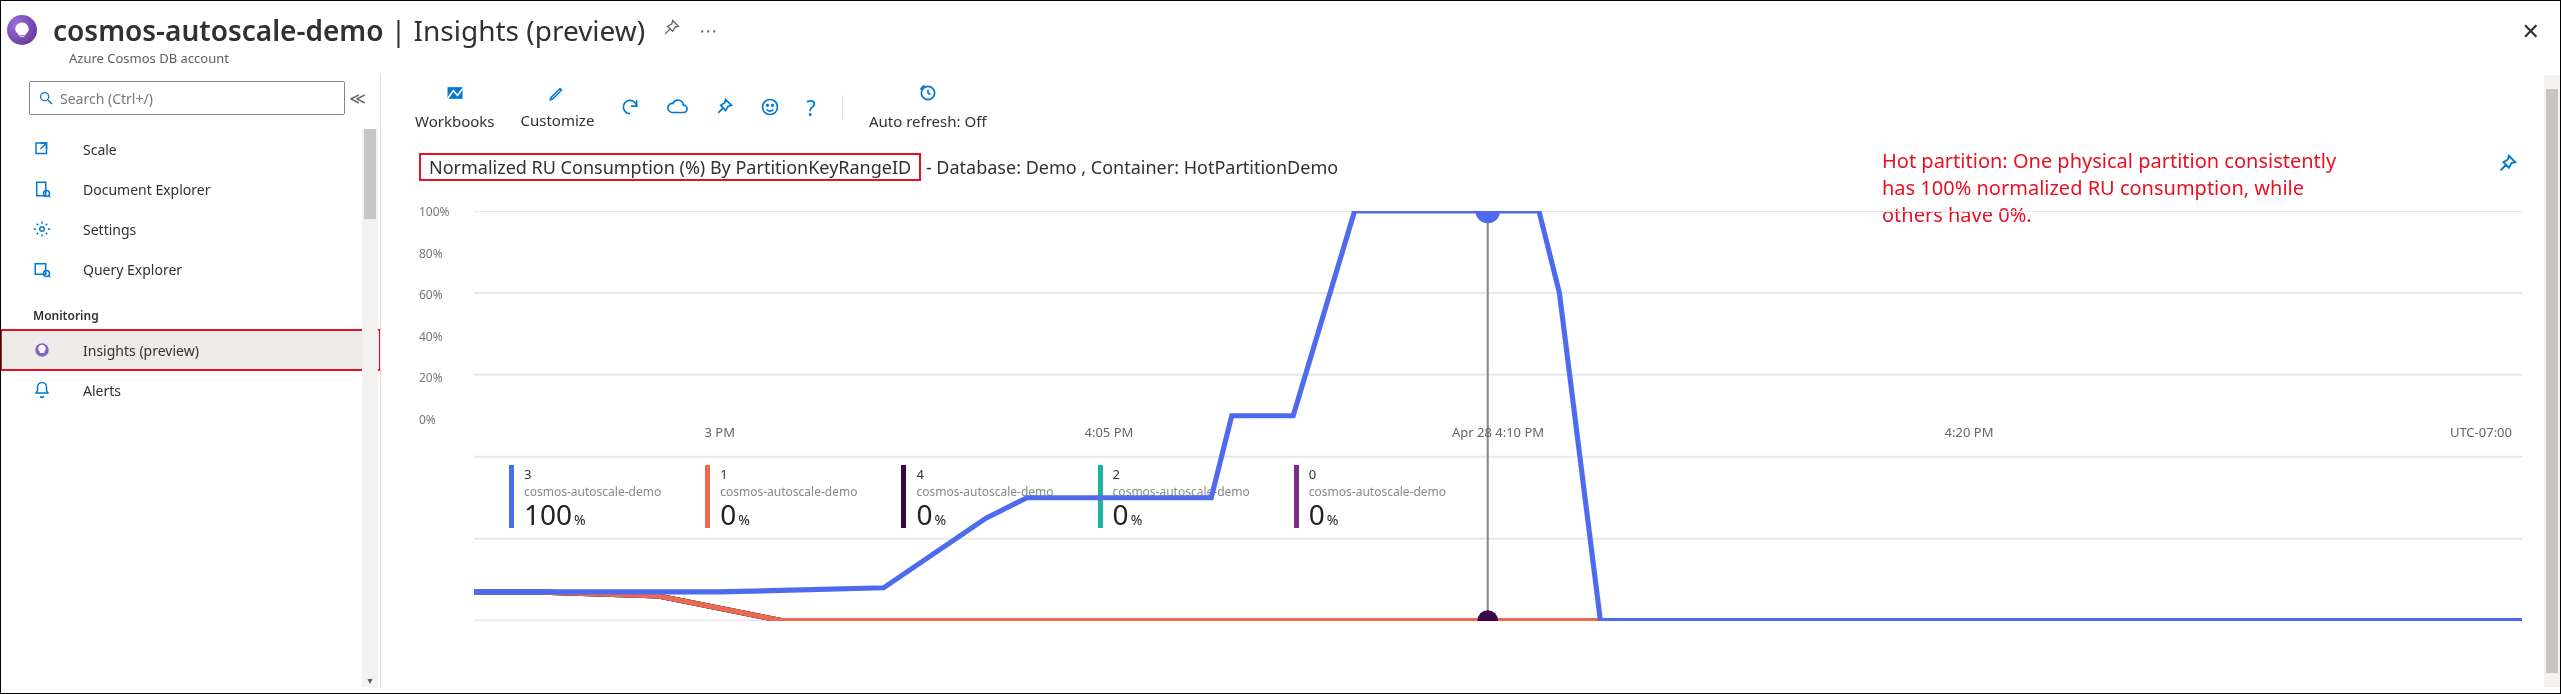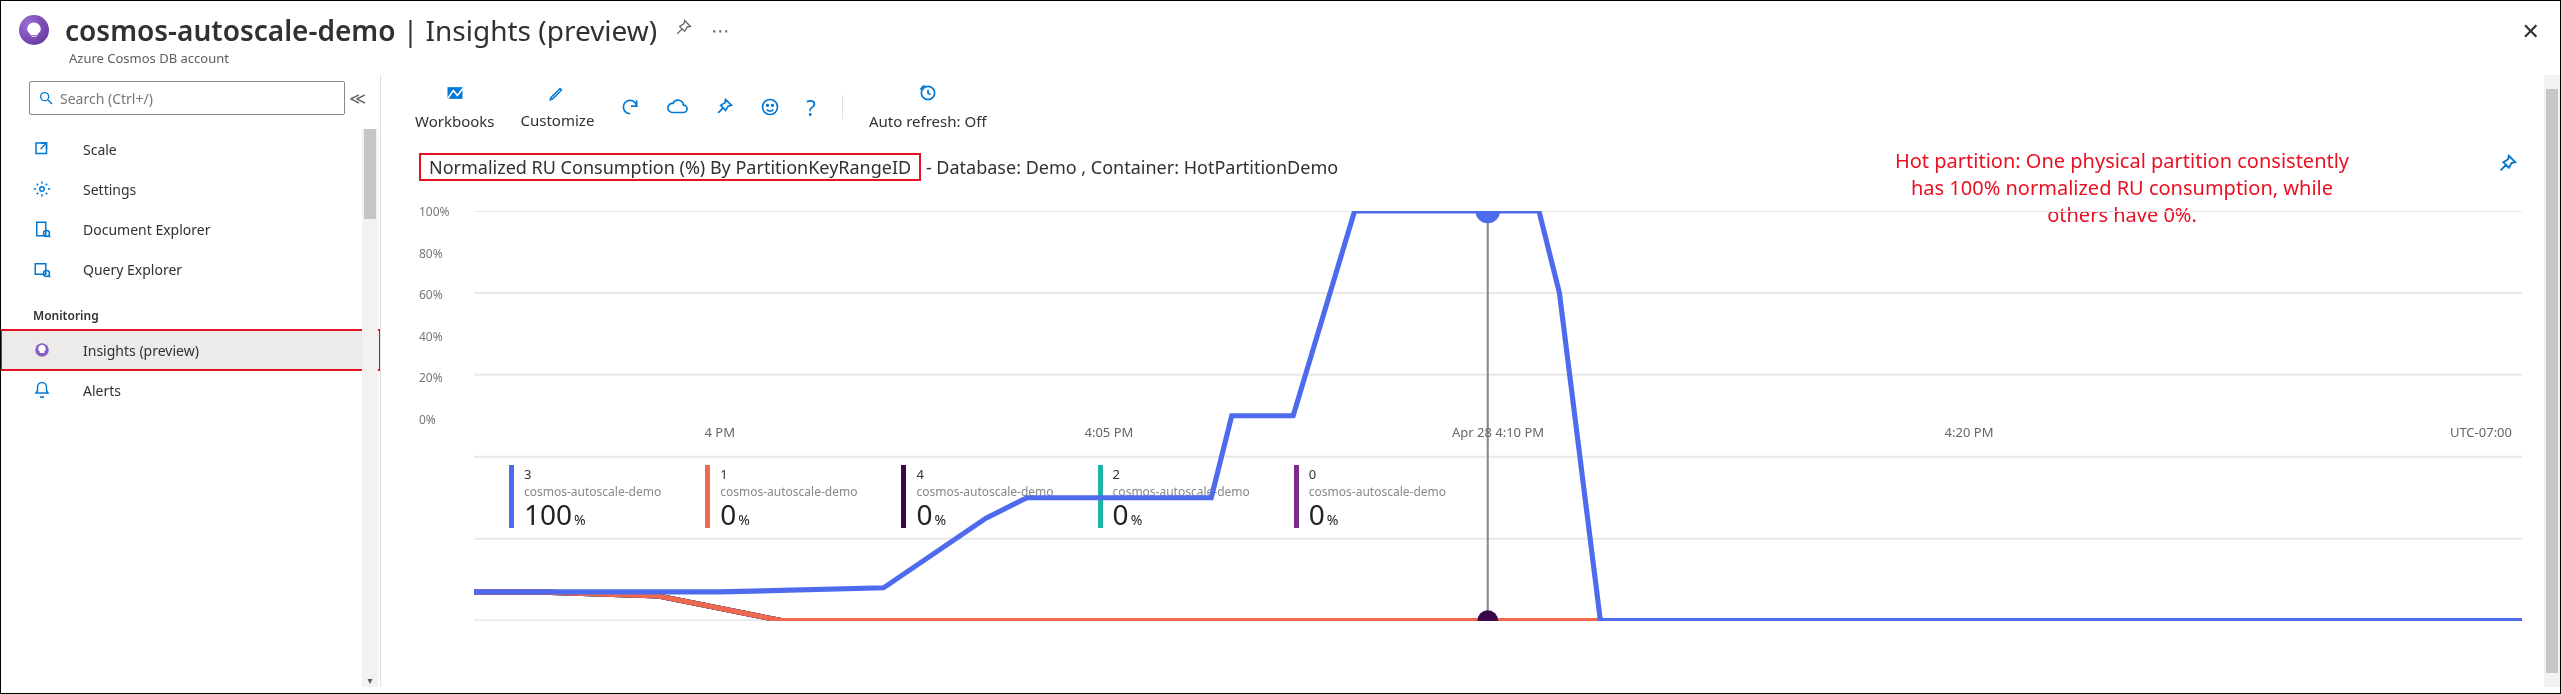--- a/index.html
+++ b/index.html
@@ -6,21 +6,21 @@
     --blue:#0078d4;
     --text:#323130;
     --muted:#605e5c;
     --border:#e1dfdd;
     --bg:#ffffff;
     --red-annotation:#e81123;
   }
   html,body{margin:0;padding:0;font-family:"Segoe UI",system-ui,sans-serif;font-size:14px;color:var(--text);background:var(--bg);}
   body{width:2561px;height:694px;overflow:hidden;box-sizing:border-box;border:1px solid #000;}
   
-  .header{display:flex;align-items:center;padding:10px 20px 4px 18px;gap:16px;}
+  .header{display:flex;align-items:center;padding:10px 20px 4px 6px;gap:16px;}
   .header-icon{width:30px;height:30px;border-radius:50%;background:radial-gradient(circle at 30% 30%,#9b6dd7,#5c2d91);display:flex;align-items:center;justify-content:center;color:#fff;font-size:16px;}
   .header-title{font-size:28px;font-weight:600;}
   .header-title .sub{font-weight:400;}
   .header-subtitle{font-size:13px;color:var(--muted);margin-left:68px;margin-top:-4px;margin-bottom:8px;}
   .header-actions{display:flex;gap:18px;color:#605e5c;font-size:18px;}
   .spacer{flex:1;}
   .close-x{font-size:22px;color:#323130;cursor:pointer;}
   
   .body{display:flex;height:calc(100% - 80px);}
   .sidebar{width:380px;flex:none;border-right:1px solid var(--border);display:flex;flex-direction:column;padding-top:6px;box-sizing:border-box;position:relative;}
@@ -43,21 +43,21 @@
   .main-scrollbar .thumb{position:absolute;left:2px;right:2px;top:14px;bottom:14px;background:#c8c6c4;}
   .toolbar{display:flex;align-items:center;gap:26px;padding:8px 24px 12px 34px;font-size:15px;color:var(--text);}
   .tb-item{display:flex;align-items:center;gap:8px;cursor:pointer;color:var(--text);flex-direction:column;}
   .tb-icon{color:var(--blue);font-size:18px;display:inline-flex;}
   .tb-sep{width:1px;height:24px;background:var(--border);}
   
   .card{margin:10px 38px 0 38px;position:relative;}
   .card-title{font-size:18px;color:#323130;}
   .card-title .boxed{border:2px solid #e81123;padding:0 8px;display:inline-block;}
   .pin{position:absolute;right:4px;top:0;color:var(--blue);font-size:20px;cursor:pointer;}
-  .annotation{position:absolute;right:160px;top:-6px;color:var(--red-annotation);font-size:20px;line-height:1.35;width:480px;text-align:center;}
+  .annotation{position:absolute;right:160px;top:-6px;color:var(--red-annotation);font-size:20px;line-height:1.35;width:480px;}
   .chart-wrap{position:relative;margin-top:30px;height:240px;}
   .chart{position:absolute;left:55px;right:0;top:0;bottom:32px;}
   .ytick{position:absolute;left:0;font-size:12px;color:#777;transform:translateY(-50%);}
   .xaxis{position:absolute;left:55px;right:0;bottom:0;height:32px;font-size:13px;color:#666;}
   .xlabel{position:absolute;top:4px;transform:translateX(-50%);} 
   .utc{position:absolute;right:10px;top:4px;}
   .legend{display:flex;gap:44px;margin:14px 0 0 90px;}
   .lg-item{display:flex;gap:10px;}
   .lg-bar{width:5px;align-self:stretch;}
   .lg-text .l1{font-size:13px;color:#333;}
@@ -114,35 +114,35 @@
                 <rect x="4" y="4" width="14" height="14"></rect>
                 <path d="M10 4h8v8"></path>
                 <path d="M18 4l-8 8"></path>
               </svg>
             </span>
             <span>Scale</span>
           </div>
           <div class="side-item">
             <span class="si-icon">
               <svg width="18" height="18" viewBox="0 0 24 24" fill="none" stroke="#0078d4" stroke-width="2">
-                <circle cx="12" cy="12" r="3"></circle>
-                <path d="M12 2v3M12 19v3M4 12H1M23 12h-3M5 5l2 2M17 17l2 2M19 5l-2 2M7 17l-2 2"></path>
-              </svg>
-            </span>
-            <span>Settings</span>
-          </div>
-          <div class="side-item">
-            <span class="si-icon">
-              <svg width="18" height="18" viewBox="0 0 24 24" fill="none" stroke="#0078d4" stroke-width="2">
                 <rect x="5" y="3" width="12" height="18"></rect>
                 <circle cx="18" cy="18" r="4"></circle>
                 <line x1="21" y1="21" x2="23" y2="23"></line>
               </svg>
             </span>
             <span>Document Explorer</span>
+          </div>
+          <div class="side-item">
+            <span class="si-icon">
+              <svg width="18" height="18" viewBox="0 0 24 24" fill="none" stroke="#0078d4" stroke-width="2">
+                <circle cx="12" cy="12" r="3"></circle>
+                <path d="M12 2v3M12 19v3M4 12H1M23 12h-3M5 5l2 2M17 17l2 2M19 5l-2 2M7 17l-2 2"></path>
+              </svg>
+            </span>
+            <span>Settings</span>
           </div>
           <div class="side-item">
             <span class="si-icon">
               <svg width="18" height="18" viewBox="0 0 24 24" fill="none" stroke="#0078d4" stroke-width="2">
                 <rect x="3" y="5" width="14" height="14"></rect>
                 <circle cx="18" cy="18" r="4"></circle>
                 <line x1="21" y1="21" x2="23" y2="23"></line>
               </svg>
             </span>
             <span>Query Explorer</span>
@@ -264,21 +264,21 @@
             <line x1="495" y1="0" x2="495" y2="200" stroke="#888" stroke-width="1"></line>
             <polyline points="0,186 30,186 90,188 120,194 150,200 1000,200" fill="none" stroke="#7d2b8b" stroke-width="2.5"></polyline>
             <polyline points="0,186 30,186 90,188 120,194 150,200 1000,200" fill="none" stroke="#1fb3a7" stroke-width="2.5"></polyline>
             <polyline points="0,186 30,186 90,188 120,194 150,200 1000,200" fill="none" stroke="#3a0647" stroke-width="2.5"></polyline>
             <polyline points="0,186 30,186 90,188 120,194 150,200 1000,200" fill="none" stroke="#ef6950" stroke-width="2.5"></polyline>
             <polyline points="0,186 30,186 120,186 200,184 250,150 270,140 310,140 360,140 370,100 400,100 430,0 490,0 520,0 530,40 550,200 1000,200" fill="none" stroke="#4f6bed" stroke-width="2.5"></polyline>
             <circle cx="495" cy="0" r="6" fill="#4f6bed"></circle>
             <circle cx="495" cy="200" r="5" fill="#3a0647"></circle>
           </svg>
         <div class="xaxis" id="xaxis">
-            <div class="xlabel" style="left: 12%;">4 PM</div>
+            <div class="xlabel" style="left: 12%;">3 PM</div>
             <div class="xlabel" style="left: 31%;">4:05 PM</div>
             <div class="xlabel" style="left: 50%;">Apr 28 4:10 PM</div>
             <div class="xlabel" style="left: 73%;">4:20 PM</div>
             <div class="utc">UTC-07:00</div>
           </div>
       </div>
 
       <div class="legend" id="legend">
           <div class="lg-item">
             <div class="lg-bar" style="background:#4f6bed"></div>

